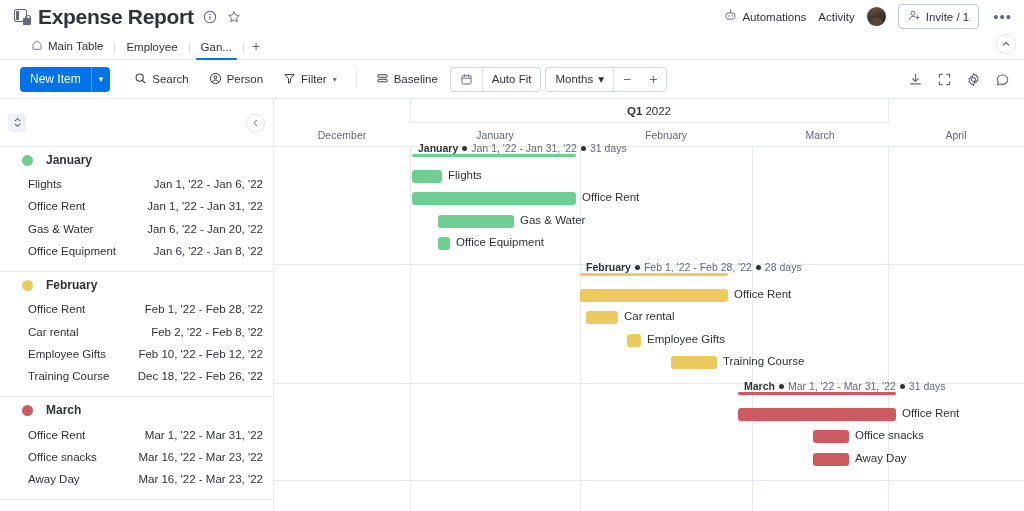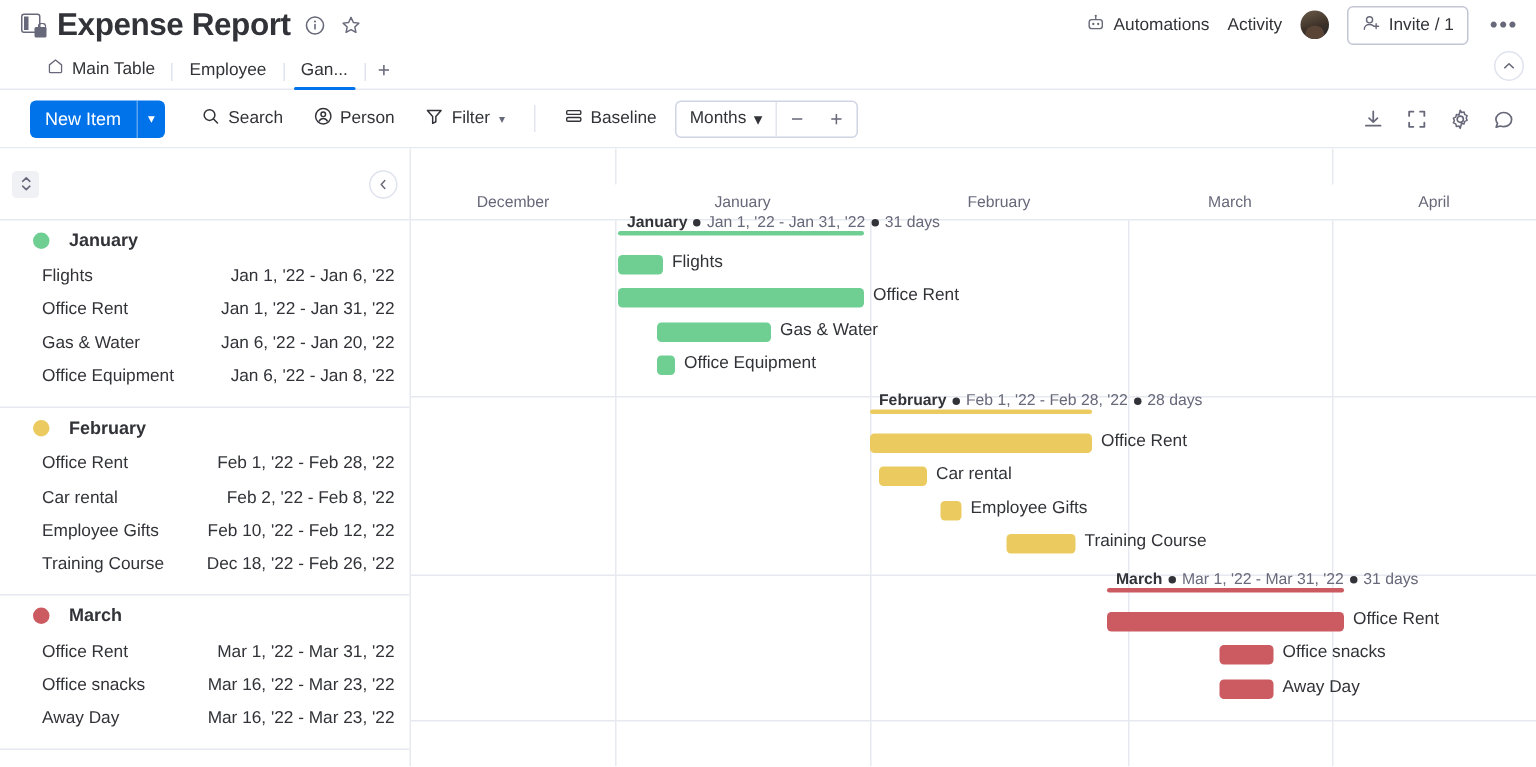--- a/index.html
+++ b/index.html
@@ -332,20 +332,33 @@
     <div class="tbtn">
       <span>
         <svg width="13" height="13" viewBox="0 0 16 16">
             <rect x="2.2" y="3.4" width="11.6" height="3.1" rx="1" fill="none" stroke="#323338" stroke-width="1.15"></rect>
             <rect x="2.2" y="9" width="11.6" height="3.1" rx="1" fill="none" stroke="#323338" stroke-width="1.15"></rect>
           </svg>
       </span>
       <span>Baseline</span>
     </div>
 
+    <div class="seg">
+      <div class="seg-i">
+        <svg width="13" height="13" viewBox="0 0 16 16">
+            <rect x="2.4" y="3.4" width="11.2" height="10.2" rx="1.6" fill="none" stroke="#676879" stroke-width="1.15"></rect>
+            <path d="M2.4 6.4h11.2" stroke="#676879" stroke-width="1.15"></path>
+            <path d="M5.4 2.2v2.2M10.6 2.2v2.2" stroke="#676879" stroke-width="1.15" stroke-linecap="round"></path>
+          </svg>
+      </div>
+      <div class="seg-div"></div>
+      <div class="seg-i">
+        <span>Auto Fit</span>
+      </div>
+    </div>
 
     <div class="seg">
       <div class="seg-i">
         <span>Months</span>
         <span class="caret">▾</span>
       </div>
       <div class="seg-div"></div>
       <div class="seg-i">
         <span style="font-size:14px;color:#676879;line-height:1">−</span>
       </div>
@@ -456,20 +469,24 @@
             <span class="task-name">Away Day</span>
             <span class="task-dates">Mar 16, '22 - Mar 23, '22</span>
           </div>
           <div class="grp-pad"></div>
           <div class="grp-sep"></div>
         </div>
     </div>
 
     <div class="rightpane">
       <div class="tl-head">
+        <div class="tl-quarter" style="left:136px;width:478px;">
+          <b>Q1</b>
+            <span>2022</span>
+        </div>
         <div class="tl-qborder" style="left:136px"></div>
         <div class="tl-qborder" style="left:614px"></div>
         <div id="month-heads">
             <div class="tl-month" style="left: 0px; width: 136px;">December</div>
             <div class="tl-month" style="left: 136px; width: 170px;">January</div>
             <div class="tl-month" style="left: 306px; width: 172px;">February</div>
             <div class="tl-month" style="left: 478px; width: 136px;">March</div>
             <div class="tl-month" style="left: 614px; width: 136px;">April</div>
           </div>
       </div>

